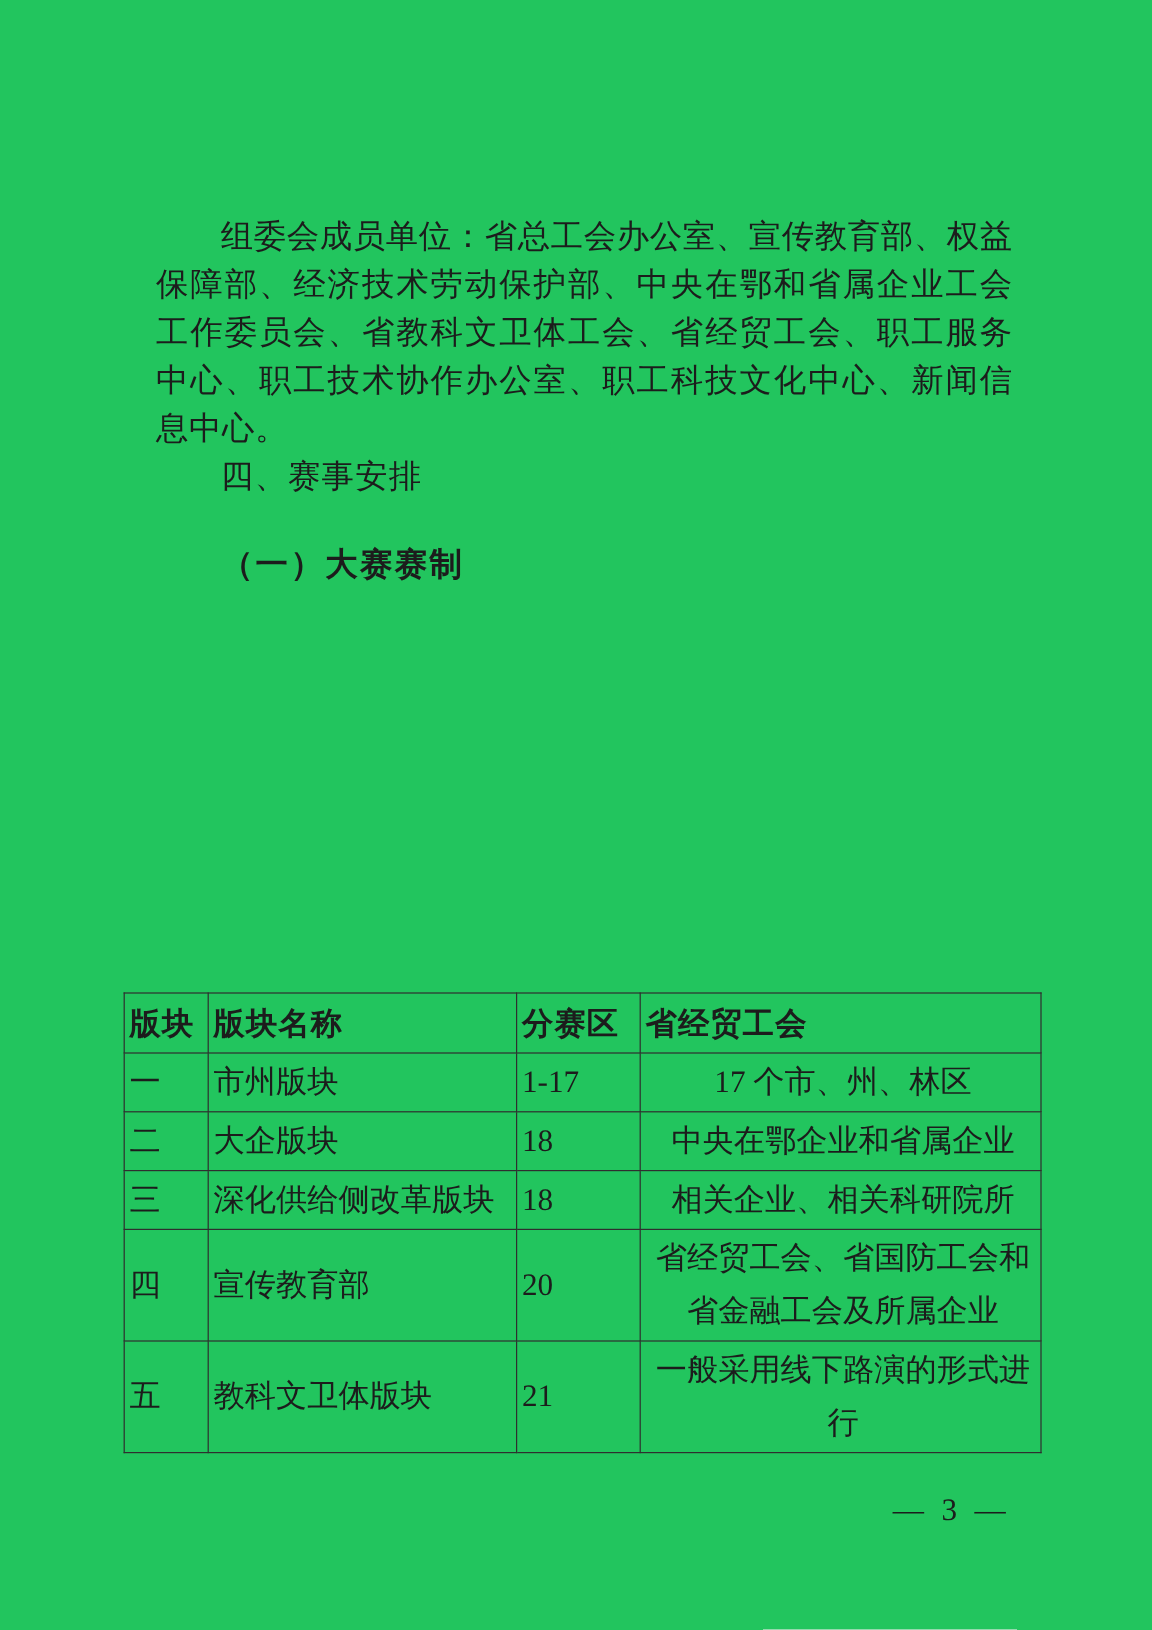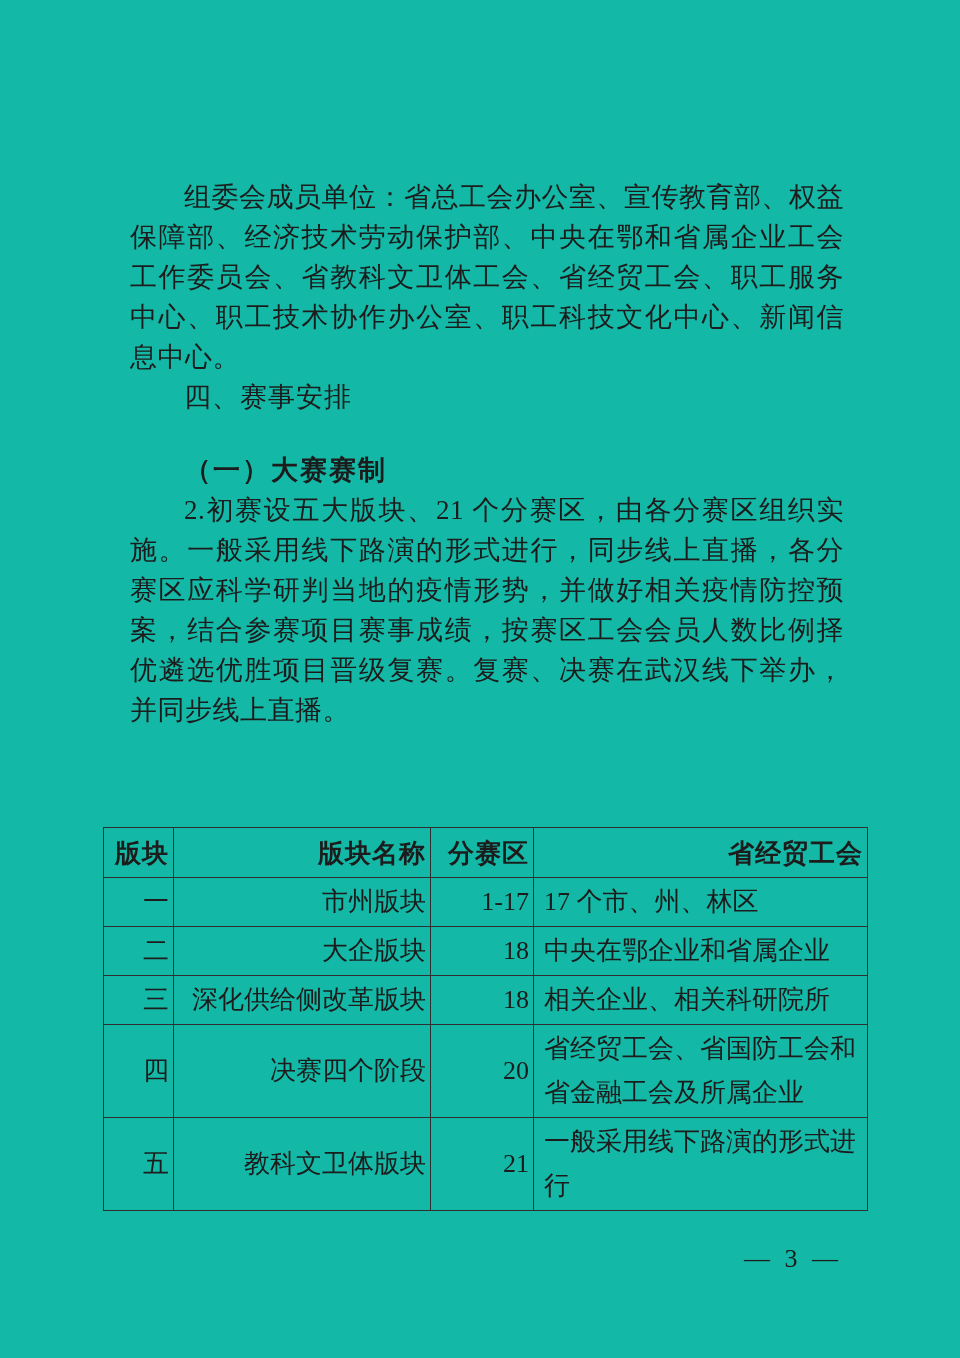--- a/index.html
+++ b/index.html
@@ -2,21 +2,21 @@
 <html><head>
 <meta charset="utf-8">
 <style>
   * { margin: 0; padding: 0; box-sizing: border-box; }
   html, body { background: #e8e8e8; }
   .page {
     position: relative;
     width: 960px;
     height: 1358px;
     margin: 0 auto;
-    background: #14b8a6;
+    background: #22c55e;
     font-family: "Liberation Serif", "DejaVu Serif", serif;
     color: #1c1c1c;
     overflow: hidden;
   }
   .content {
     position: absolute;
     left: 130px;
     top: 177px;
     width: 714px;
   }
@@ -50,35 +50,35 @@
     border-collapse: collapse;
     table-layout: fixed;
     font-size: 26px;
   }
   table.blocks col.c1 { width: 70px; }
   table.blocks col.c2 { width: 257px; }
   table.blocks col.c3 { width: 103px; }
   table.blocks col.c4 { width: 334px; }
   table.blocks th, table.blocks td {
     border: 1.5px solid #2f2f2f;
-    text-align: right;
+    text-align: left;
     vertical-align: middle;
     padding: 2px 4px;
     line-height: 44px;
     font-weight: normal;
   }
   table.blocks th {
     font-weight: bold;
     font-family: "Liberation Sans", "DejaVu Sans", sans-serif;
     height: 50px;
     letter-spacing: 1px;
   }
   table.blocks td { height: 48px; }
   table.blocks td.coverage {
-    text-align: left;
+    text-align: center;
     padding-left: 10px;
     padding-right: 6px;
   }
   table.blocks tr.tall td { height: 92px; }
   .page-number {
     position: absolute;
     top: 1244px;
     right: 118px;
     font-size: 26px;
     letter-spacing: 4px;
@@ -86,21 +86,20 @@
 </style>
 </head>
 <body>
 
 <div class="page">
 
   <div class="content">
     <p class="para">组委会成员单位：省总工会办公室、宣传教育部、权益保障部、经济技术劳动保护部、中央在鄂和省属企业工会工作委员会、省教科文卫体工会、省经贸工会、职工服务中心、职工技术协作办公室、职工科技文化中心、新闻信息中心。</p>
     <h3 class="section-heading">四、赛事安排</h3>
     <h4 class="sub-heading">（一）大赛赛制</h4>
-    <p class="para">2.初赛设五大版块、21 个分赛区，由各分赛区组织实施。一般采用线下路演的形式进行，同步线上直播，各分赛区应科学研判当地的疫情形势，并做好相关疫情防控预案，结合参赛项目赛事成绩，按赛区工会会员人数比例择优遴选优胜项目晋级复赛。复赛、决赛在武汉线下举办，并同步线上直播。</p>
   </div>
 
   <table class="blocks">
     <colgroup>
       <col class="c1">
         <col class="c2">
         <col class="c3">
         <col class="c4">
     </colgroup>
     <thead>
@@ -125,21 +124,21 @@
         <td class="coverage">中央在鄂企业和省属企业</td>
       </tr>
       <tr>
         <td>三</td>
         <td>深化供给侧改革版块</td>
         <td>18</td>
         <td class="coverage">相关企业、相关科研院所</td>
       </tr>
       <tr class="tall">
         <td>四</td>
-        <td>决赛四个阶段</td>
+        <td>宣传教育部</td>
         <td>20</td>
         <td class="coverage">省经贸工会、省国防工会和省金融工会及所属企业</td>
       </tr>
       <tr>
         <td>五</td>
         <td>教科文卫体版块</td>
         <td>21</td>
         <td class="coverage">一般采用线下路演的形式进行</td>
       </tr>
     </tbody>

